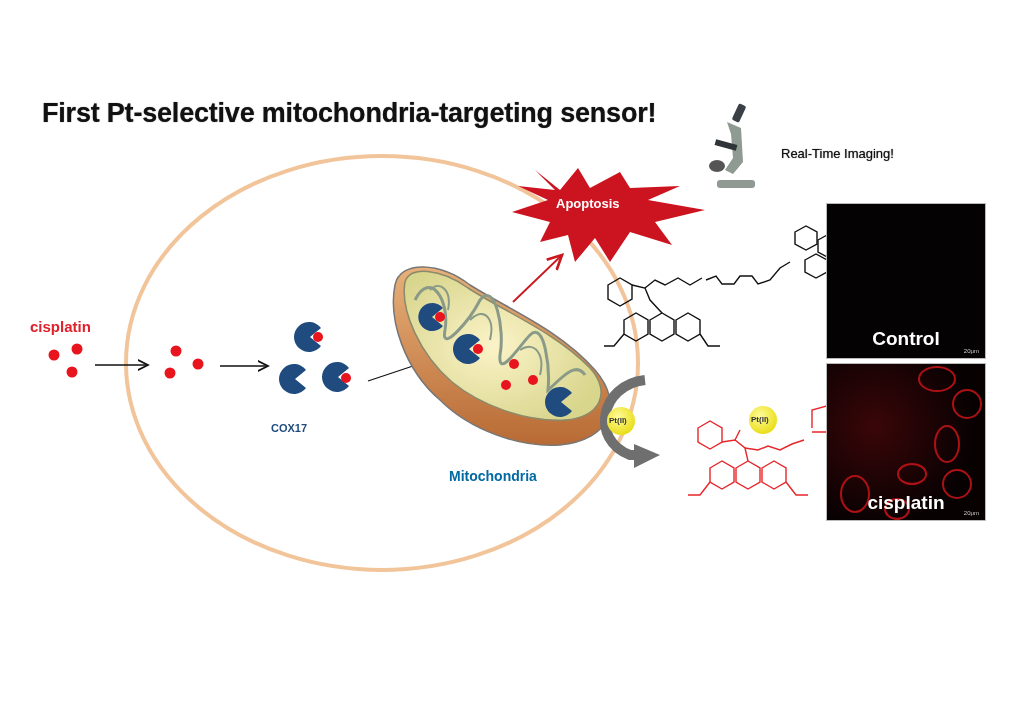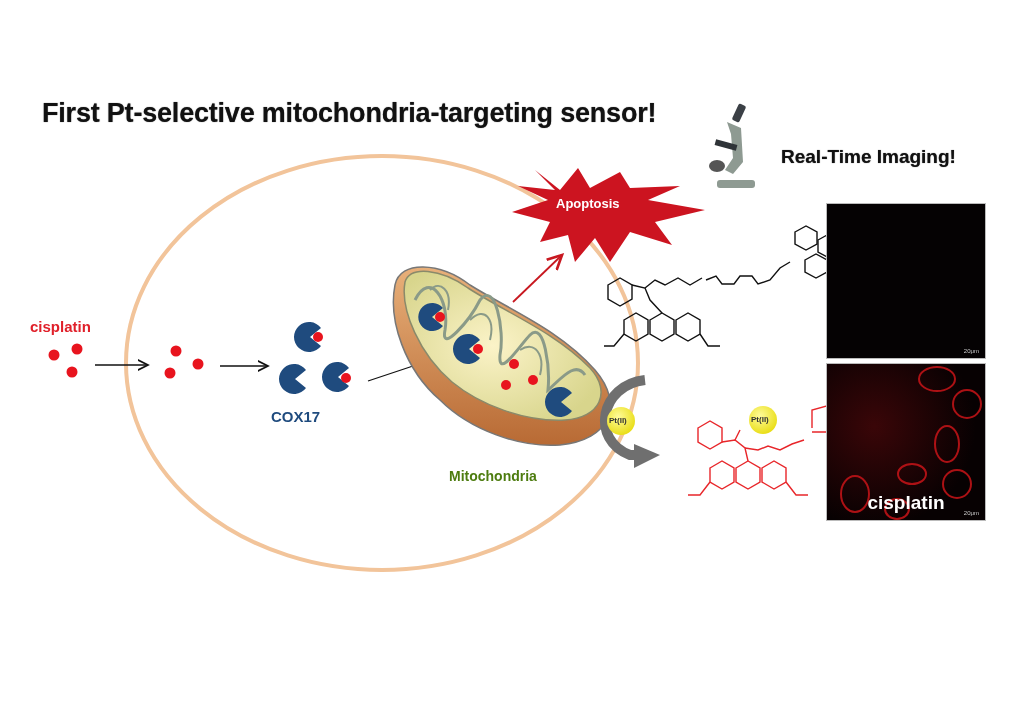--- a/index.html
+++ b/index.html
@@ -1,22 +1,22 @@
 <!DOCTYPE html>
 <html><head>
 <meta charset="utf-8">
 <style>
   html, body { margin:0; padding:0; background:#ffffff; }
   body { width:1024px; height:712px; position:relative; overflow:hidden; font-family:"Liberation Sans", sans-serif; }
   .abs { position:absolute; }
   .title { left:42px; top:98px; font-size:27px; font-weight:bold; color:#111; letter-spacing:-0.2px; text-shadow:0 0 1px #555; }
-  .rti { left:781px; top:146px; font-size:19px; font-weight:bold; color:#111; text-shadow:0 0 1px #555; }
+  .rti { left:781px; top:146px; font-size:13px; font-weight:normal; color:#111; text-shadow:0 0 1px #555; }
   .lbl-red { color:#e0202a; font-weight:bold; font-size:15px; }
-  .lbl-blue { color:#1f4b7e; font-weight:bold; font-size:15px; }
-  .lbl-dark { color:#4d7c0f; font-weight:bold; font-size:14px; }
+  .lbl-blue { color:#1f4b7e; font-weight:bold; font-size:11px;margin-top:14px; }
+  .lbl-dark { color:#0369a1; font-weight:bold; font-size:14px; }
   .panel { background:#050203; border:1px solid #bbb; }
   .panel-label { position:absolute; left:0; right:0; text-align:center; color:#fff; font-weight:bold; font-size:19px; }
   .scale { position:absolute; right:6px; bottom:4px; color:#ccc; font-size:6px; }
 </style>
 </head>
 <body>
 
 <div class="abs title">First Pt-selective mitochondria-targeting sensor!</div>
 <div class="abs rti">Real-Time Imaging!</div>
 
@@ -127,20 +127,21 @@
 
 <svg class="abs" style="left:705px;top:100px" width="65" height="95">
   <rect x="30" y="4" width="8" height="18" rx="2" fill="#3b4046" transform="rotate(25 34 13)"></rect>
   <path d="M22,22 L36,28 L38,62 L28,74 L20,70 L28,58 L26,34 Z" fill="#8e9a92"></path>
   <rect x="10" y="42" width="22" height="6" fill="#2f3438" transform="rotate(15 21 45)"></rect>
   <ellipse cx="12" cy="66" rx="8" ry="6" fill="#555"></ellipse>
   <rect x="12" y="80" width="38" height="8" rx="3" fill="#8e9a92"></rect>
 </svg>
 
 <div class="abs panel" style="left:826px;top:203px;width:158px;height:154px">
+  <div class="panel-label" style="bottom:8px">Control</div>
   <div class="scale">20μm</div>
 </div>
 <div class="abs panel" style="left:826px;top:363px;width:158px;height:156px;background:radial-gradient(circle at 30% 40%, #3a0608 0%, #070102 70%)">
   <svg width="158" height="156" style="position:absolute;left:0;top:0">
     <g fill="none" stroke="#c81418" stroke-width="2" opacity="0.85">
       <ellipse cx="28" cy="130" rx="14" ry="18"></ellipse>
       <ellipse cx="110" cy="15" rx="18" ry="12"></ellipse>
       <ellipse cx="140" cy="40" rx="14" ry="14"></ellipse>
       <ellipse cx="120" cy="80" rx="12" ry="18"></ellipse>
       <ellipse cx="130" cy="120" rx="14" ry="14"></ellipse>

